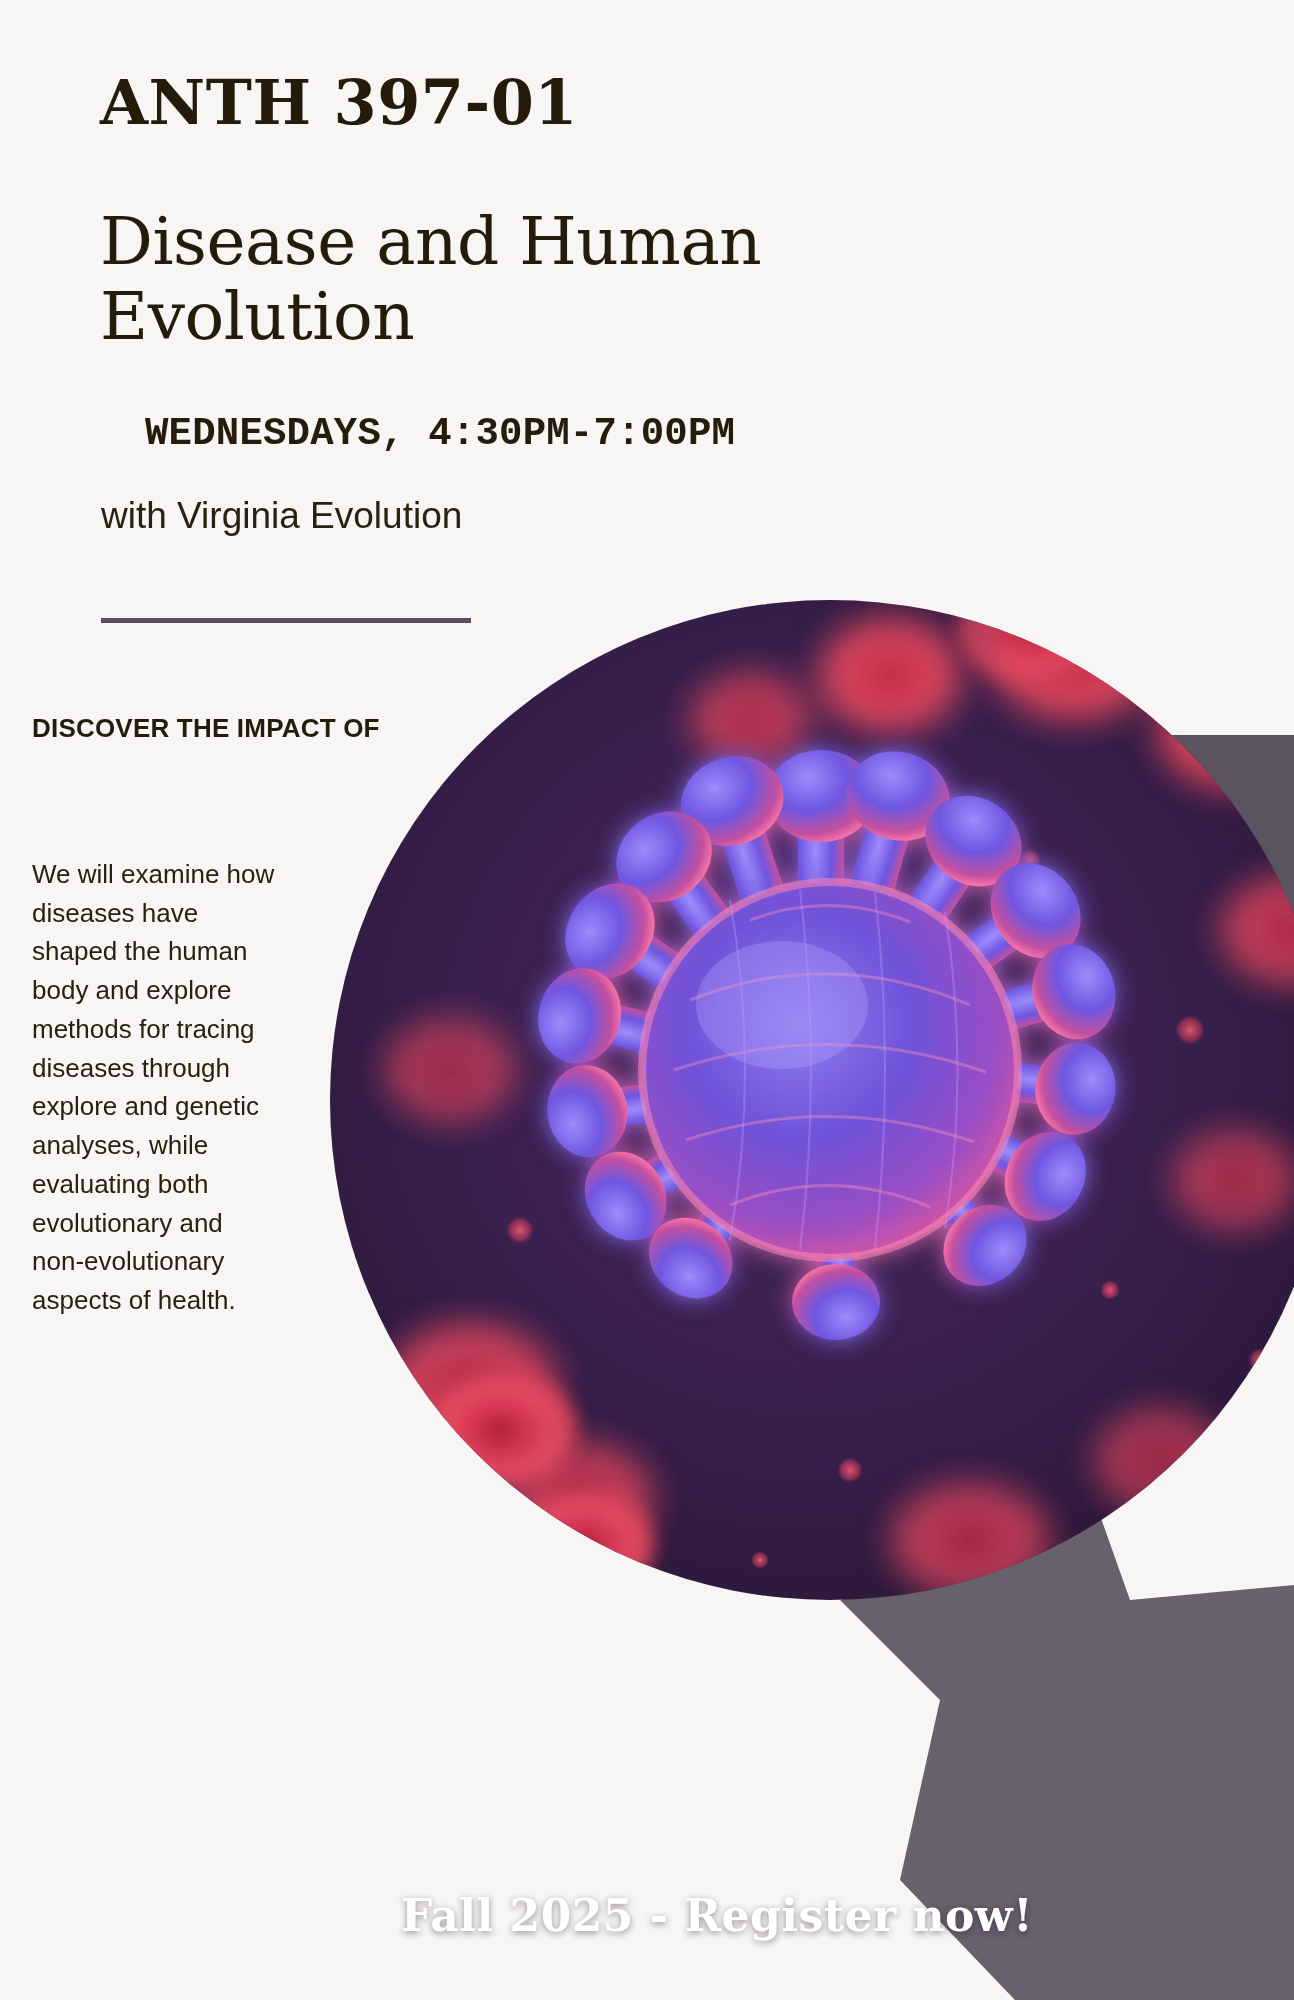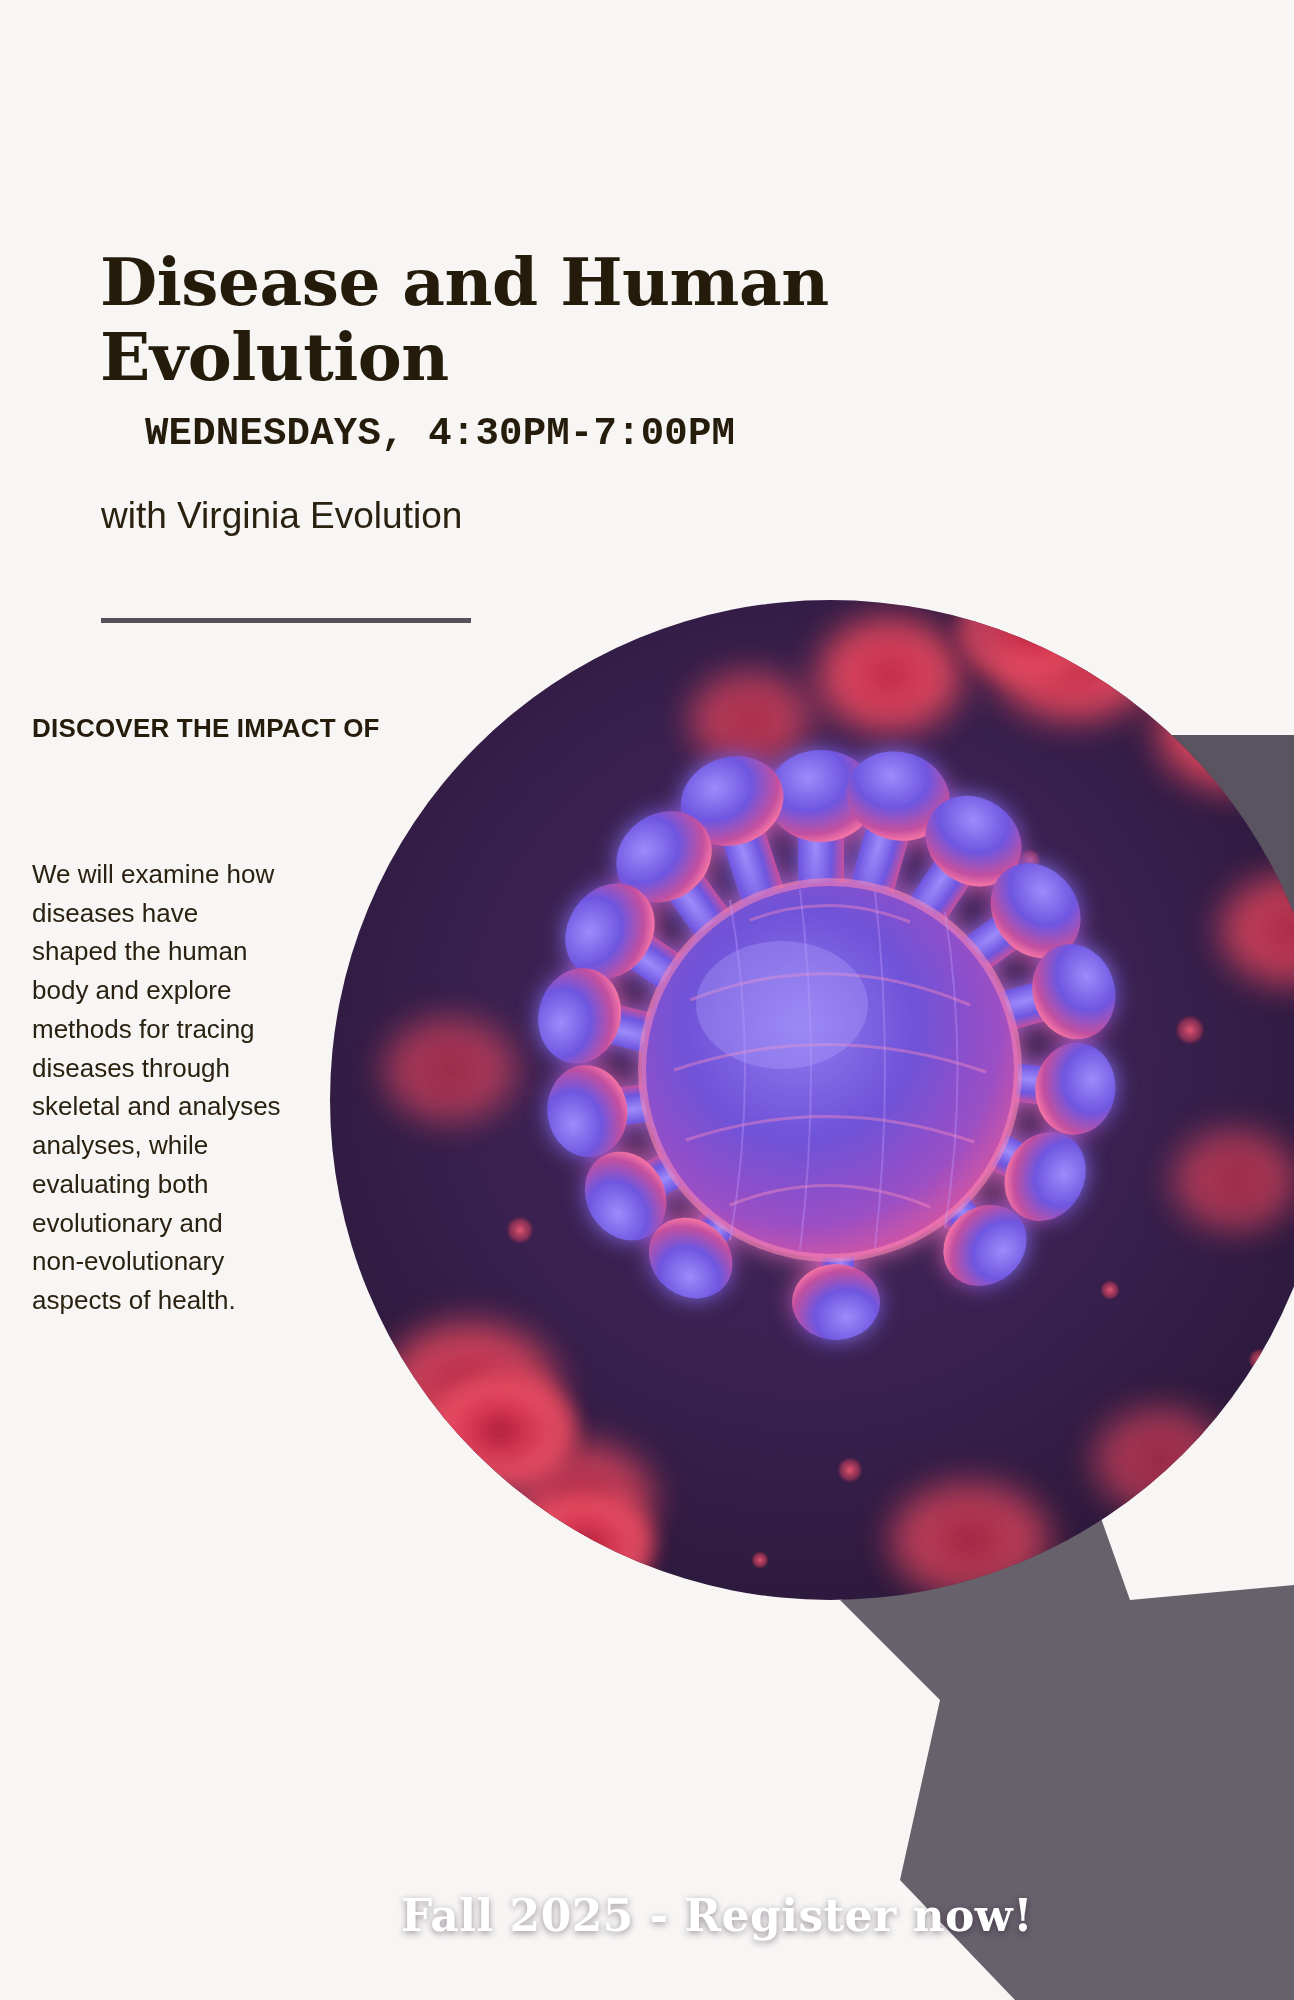--- a/index.html
+++ b/index.html
@@ -30,27 +30,26 @@
     font-family:"DejaVu Serif", serif;
     font-weight:700;
     font-size:62px;
     letter-spacing:0.5px;
     color:#241B0B;
     line-height:1.05;
   }
   .course-title {
     position:absolute; left:100px; top:205px;
     font-family:"DejaVu Serif", serif;
-    font-weight:700;
+    font-weight:400;
     font-size:66px;
     line-height:1.13;
     color:#241B0B;
     width:790px;
     letter-spacing:-0.5px;
-    margin-top:40px;
   }
   .schedule {
     position:absolute; left:101px; top:412px;
     font-family:Liberation Mono, monospace;
     font-weight:700;
     font-size:39px;
     letter-spacing:0.2px;
     color:#261C0C;
     margin-left:44px;
   }
@@ -308,32 +307,33 @@
 
         <g filter="url(#softBlur)" opacity="0.93">
           <ellipse cx="170" cy="830" rx="78" ry="60" fill="url(#rbcGrad)"></ellipse>
           <ellipse cx="255" cy="945" rx="70" ry="56" fill="url(#rbcGrad)"></ellipse>
           <ellipse cx="700" cy="30" rx="74" ry="54" fill="url(#rbcGrad)" opacity="0.8"></ellipse>
         </g>
       </g>
     </svg>
   </div>
 
+  <div class="course-code">ANTH 397-01</div>
 
   <div class="course-title">
     <div>Disease and Human</div>
     <div>Evolution</div>
   </div>
 
   <div class="schedule">WEDNESDAYS, 4:30PM-7:00PM</div>
   <div class="instructor">with Virginia Evolution</div>
 
   <div class="divider"></div>
 
   <div class="section-heading">
     <div>DISCOVER THE IMPACT OF</div>
   </div>
 
-  <div class="body-copy">We will examine how diseases have shaped the human body and explore methods for tracing diseases through skeletal and analyses analyses, while evaluating both evolutionary and non-evolutionary aspects of health.</div>
+  <div class="body-copy">We will examine how diseases have shaped the human body and explore methods for tracing diseases through explore and genetic analyses, while evaluating both evolutionary and non-evolutionary aspects of health.</div>
 
   <div class="footer-cta">Fall 2025 - Register now!</div>
 
 </div>
 
 </body></html>

